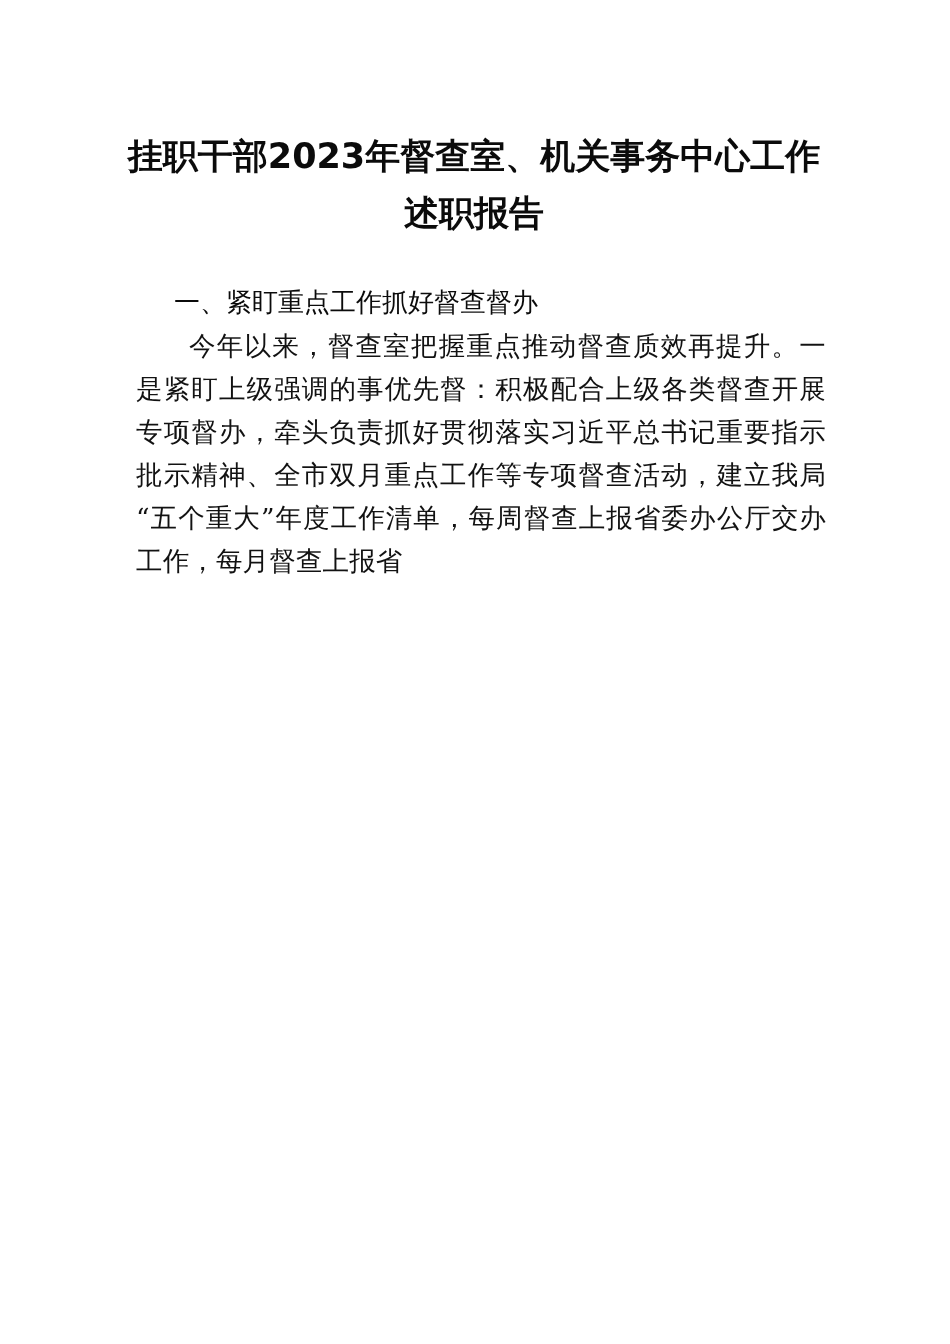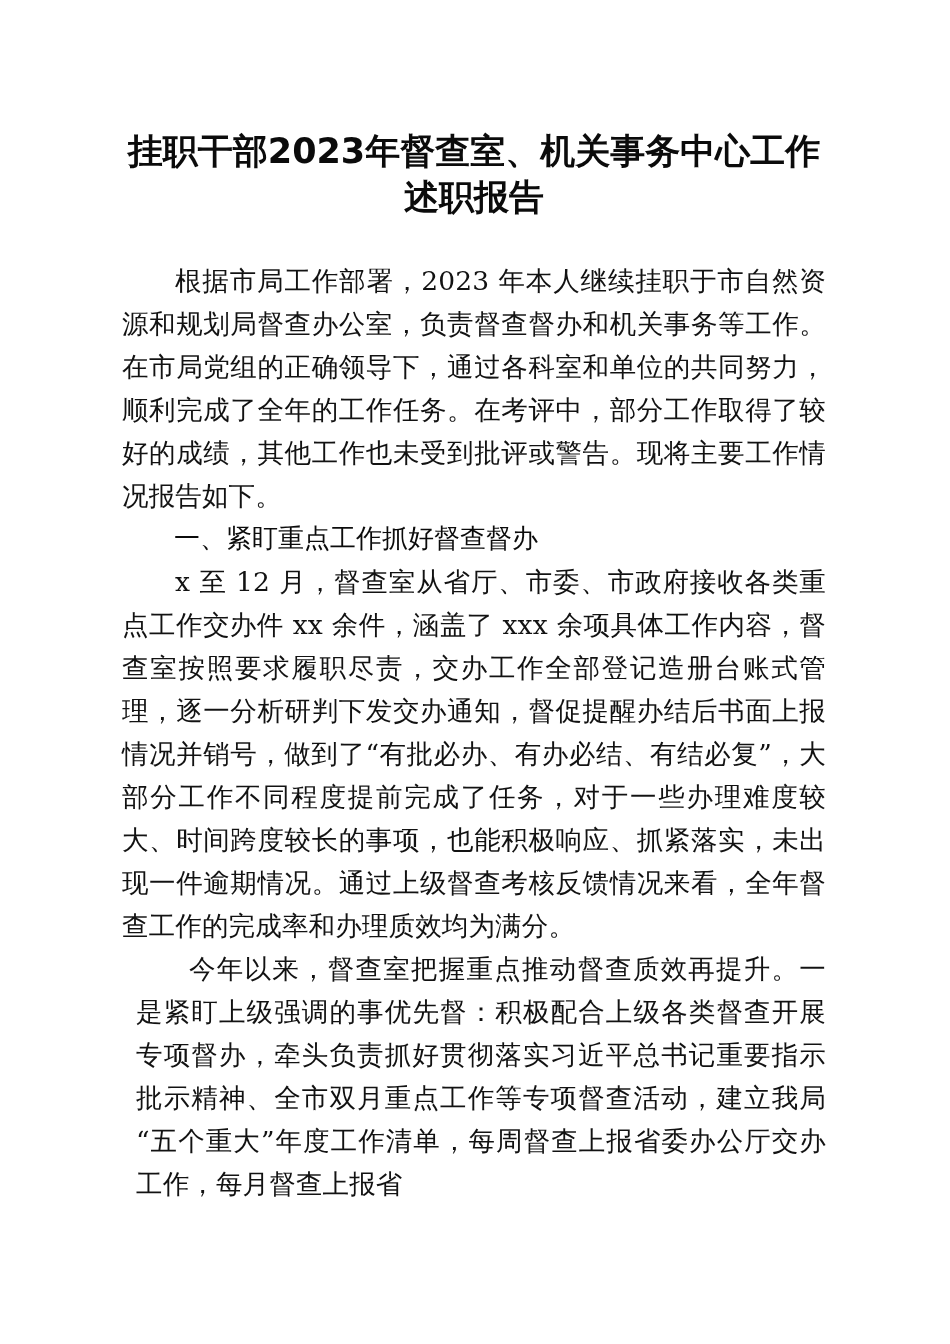--- a/index.html
+++ b/index.html
@@ -30,21 +30,21 @@
     left: 122px;
     top: 128px;
     width: 704px;
   }
 
   
   .doc-title {
     font-family: "DejaVu Sans", "Liberation Sans", sans-serif;
     font-weight: 700;
     font-size: 35px;
-    line-height: 46px;
+    line-height: 57px;
     text-align: center;
     letter-spacing: 0px;
     margin: 0 0 0 0;
     padding: 0 4px;
     color: #0b0b0b;
     word-break: break-all;
   }
 
   
   .section-heading {
@@ -82,22 +82,20 @@
 </head>
 <body style="background: rgb(255, 255, 255);">
 
 <div class="page">
   <div class="content">
 
     <h1 class="doc-title" id="title-el">挂职干部2023年督查室、机关事务中心工作述职报告</h1>
 
     <div class="title-gap"></div>
 
-    <p class="body-par">根据市局工作部署，2023 年本人继续挂职于市自然资源和规划局督查办公室，负责督查督办和机关事务等工作。在市局党组的正确领导下，通过各科室和单位的共同努力，顺利完成了全年的工作任务。在考评中，部分工作取得了较好的成绩，其他工作也未受到批评或警告。现将主要工作情况报告如下。</p>
 
     <h2 class="section-heading">一、紧盯重点工作抓好督查督办</h2>
 
-    <p class="body-par">x 至 12 月，督查室从省厅、市委、市政府接收各类重点工作交办件 xx 余件，涵盖了 xxx 余项具体工作内容，督查室按照要求履职尽责，交办工作全部登记造册台账式管理，逐一分析研判下发交办通知，督促提醒办结后书面上报情况并销号，做到了“有批必办、有办必结、有结必复”，大部分工作不同程度提前完成了任务，对于一些办理难度较大、时间跨度较长的事项，也能积极响应、抓紧落实，未出现一件逾期情况。通过上级督查考核反馈情况来看，全年督查工作的完成率和办理质效均为满分。</p>
 
     <p class="body-par clipped">今年以来，督查室把握重点推动督查质效再提升。一是紧盯上级强调的事优先督：积极配合上级各类督查开展专项督办，牵头负责抓好贯彻落实习近平总书记重要指示批示精神、全市双月重点工作等专项督查活动，建立我局“五个重大”年度工作清单，每周督查上报省委办公厅交办工作，每月督查上报省</p>
 
   </div>
 </div>
 
 </body></html>

